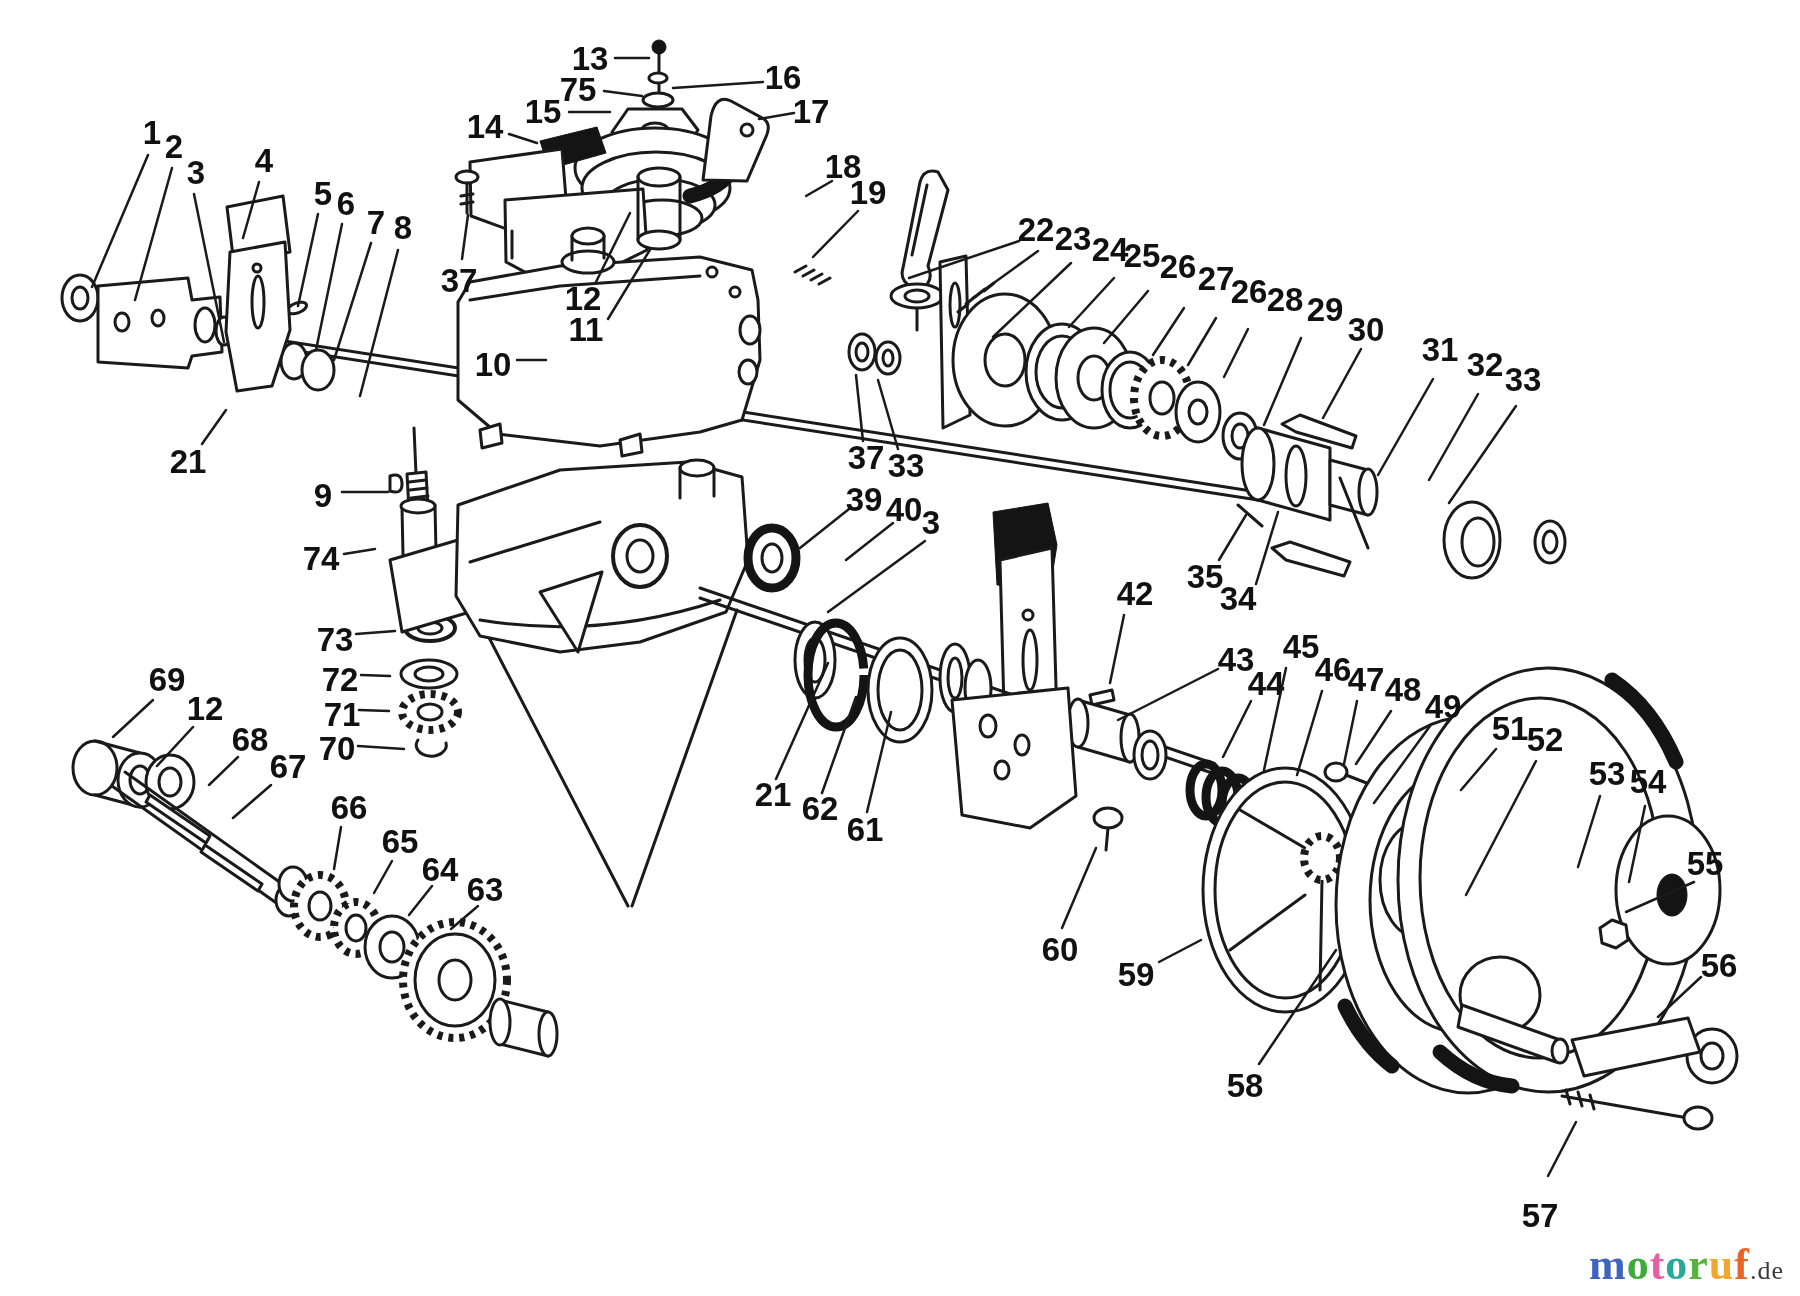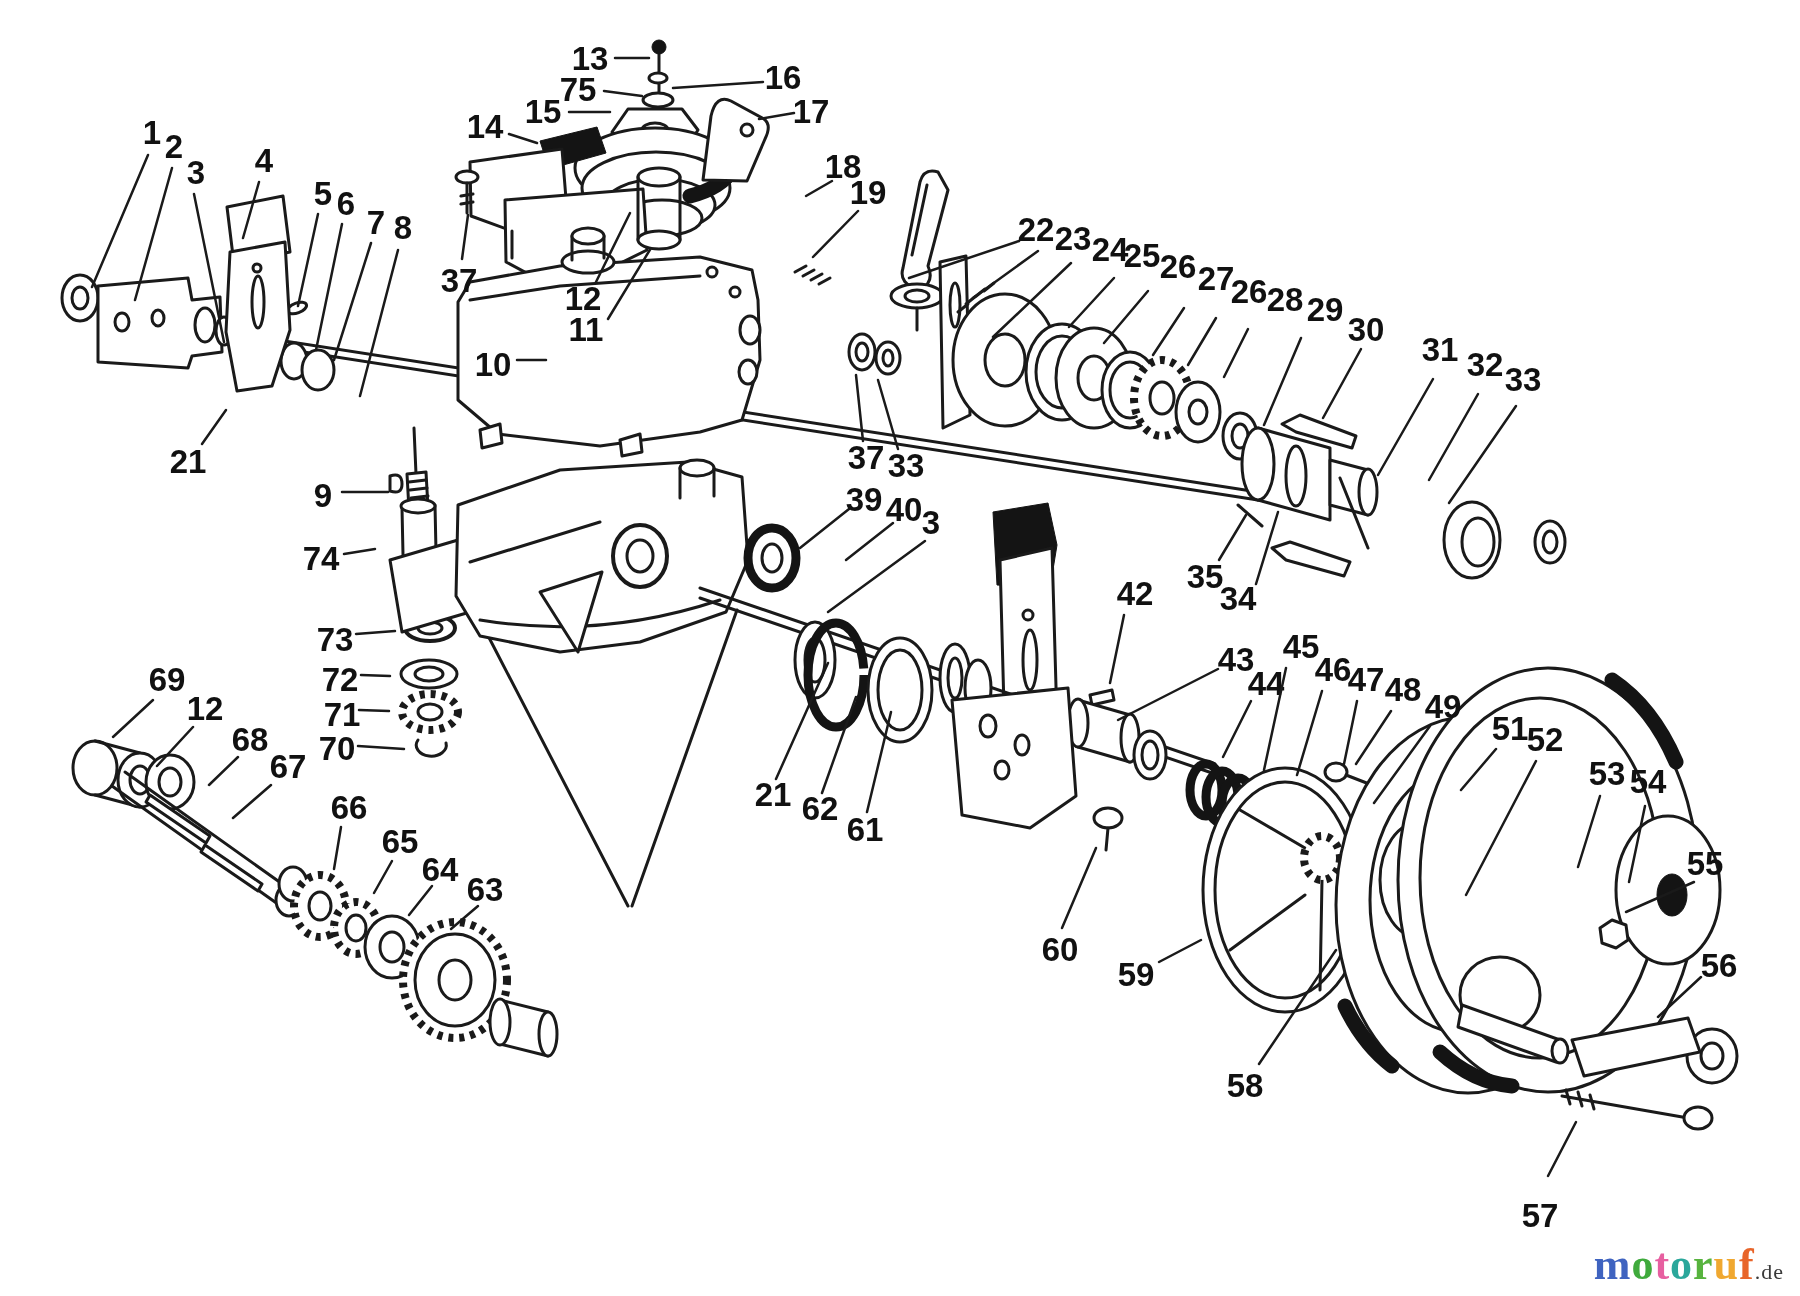--- a/index.html
+++ b/index.html
@@ -9,21 +9,21 @@
   .wh{fill:#ffffff;stroke:#1a1a1a;stroke-width:3;stroke-linejoin:round;}
   .wh4{fill:#ffffff;stroke:#1a1a1a;stroke-width:4;stroke-linejoin:round;}
   .bk{fill:#141414;stroke:#141414;stroke-width:1;}
   .thick{fill:none;stroke:#141414;stroke-width:9;}
   .tread{fill:none;stroke:#141414;stroke-width:15;stroke-linecap:round;}
   .teeth{fill:#ffffff;stroke:#1a1a1a;stroke-width:8;stroke-dasharray:5 6;}
   .leader{stroke:#1a1a1a;stroke-width:2.5;stroke-linecap:round;}
   .plabel{font-family:"Liberation Sans",sans-serif;font-weight:700;font-size:33px;fill:#111111;}
   #logo{position:absolute;right:16px;bottom:6px;font-weight:700;font-size:44px;letter-spacing:1px;
         font-family:"Liberation Serif",serif;}
-  #logo .suffix{font-size:22px;font-weight:400;}
+  #logo .suffix{font-size:26px;font-weight:400;}
 </style>
 </head>
 <body>
 
 <svg id="diagram" width="1800" height="1296" viewBox="0 0 1800 1296" xmlns="http://www.w3.org/2000/svg">
 
   <g>
     <line class="ln" x1="240" y1="334" x2="1258" y2="492"></line>
     <line class="ln" x1="240" y1="342" x2="1258" y2="500"></line>
   </g>

